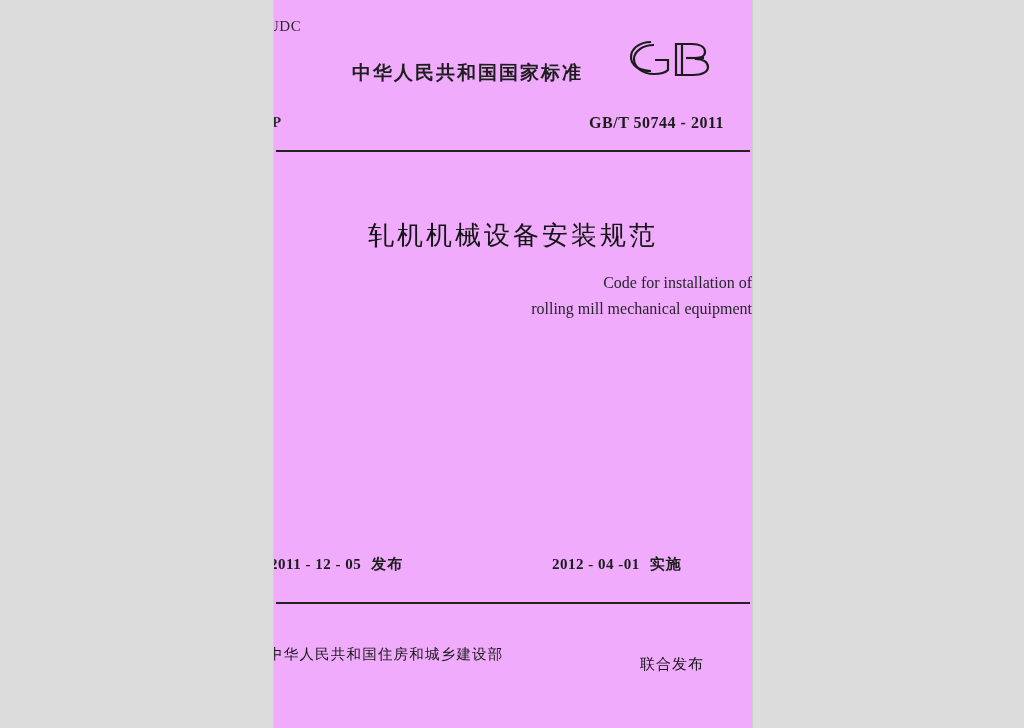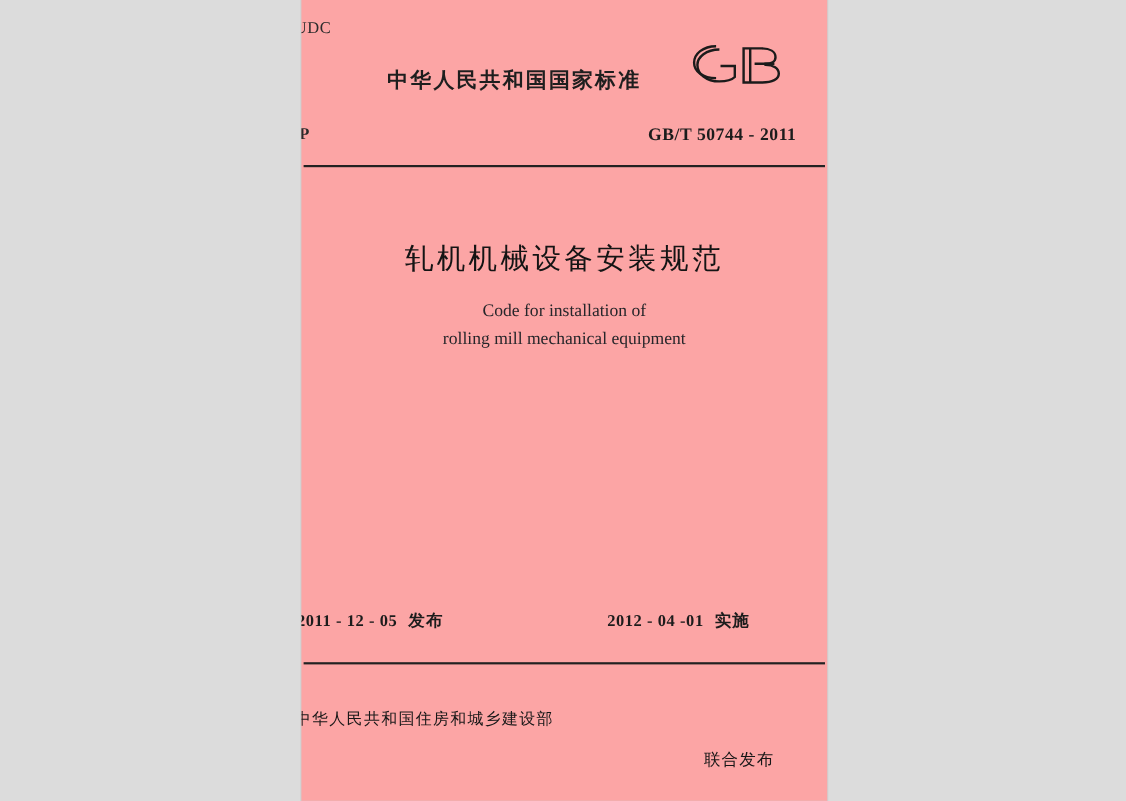--- a/index.html
+++ b/index.html
@@ -17,21 +17,21 @@
     position: relative;
     width: 1024px;
     height: 728px;
   }
   .page {
     position: absolute;
     left: 274px;
     top: 0;
     width: 478px;
     height: 728px;
-    background: #fca5a5;
+    background: #f0abfc;
     box-shadow: 0 0 0 1px #cfcfcf;
     overflow: hidden;
   }
   .page-inner {
     position: relative;
     width: 100%;
     height: 100%;
   }
 
   
@@ -98,21 +98,21 @@
     letter-spacing: 3px;
     color: #141414;
     font-family: Liberation Sans, sans-serif;
     font-weight: 500;
   }
   .title-en {
     position: absolute;
     left: 0;
     top: 270px;
     width: 478px;
-    text-align: center;
+    text-align: right;
     font-size: 16px;
     line-height: 26px;
     color: #26262a;
     font-family: "Liberation Serif", serif;
   }
 
   
   .date-issue {
     position: absolute;
     left: -4px;
@@ -163,21 +163,20 @@
   }
   .joint {
     position: absolute;
     left: 366px;
     top: 655px;
     font-size: 15px;
     color: #171717;
     font-family: Liberation Sans, sans-serif;
     font-weight: 500;
     letter-spacing: 1px;
-    margin-top: 26px;
   }
 </style>
 </head>
 <body>
 
 <div class="viewer">
   <div class="page">
     <div class="page-inner">
 
       <div class="udc">UDC</div>

